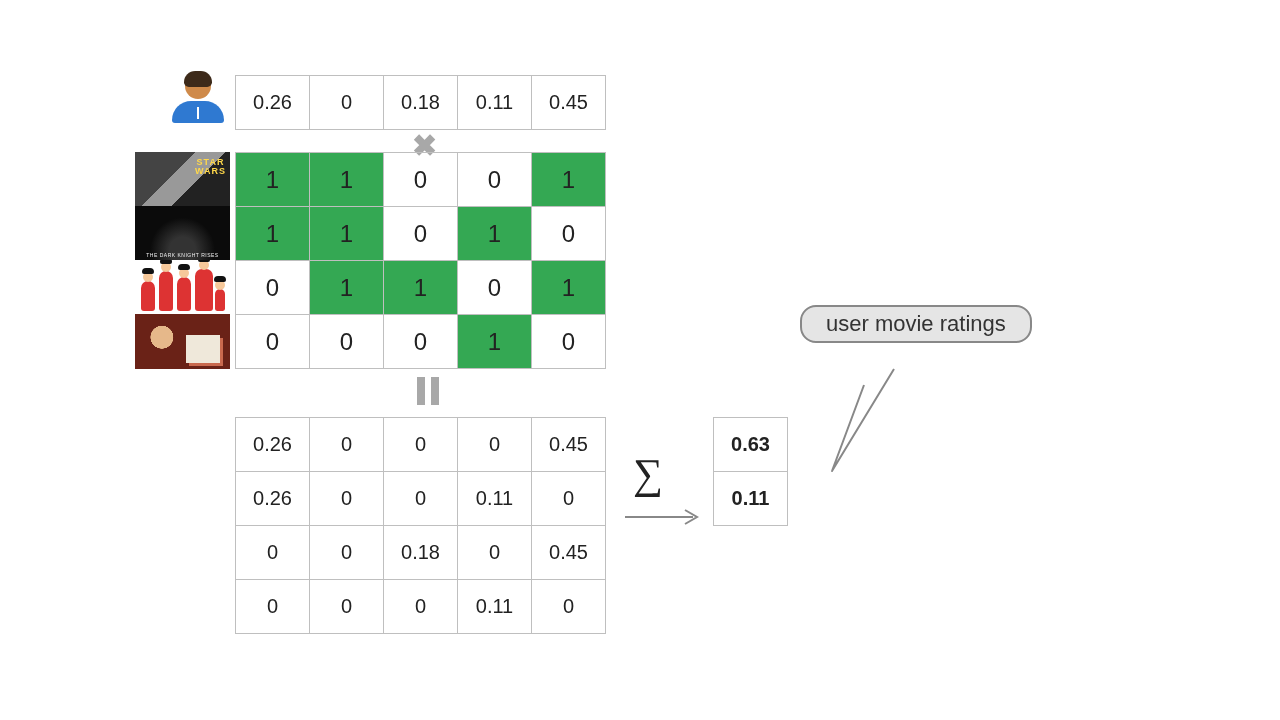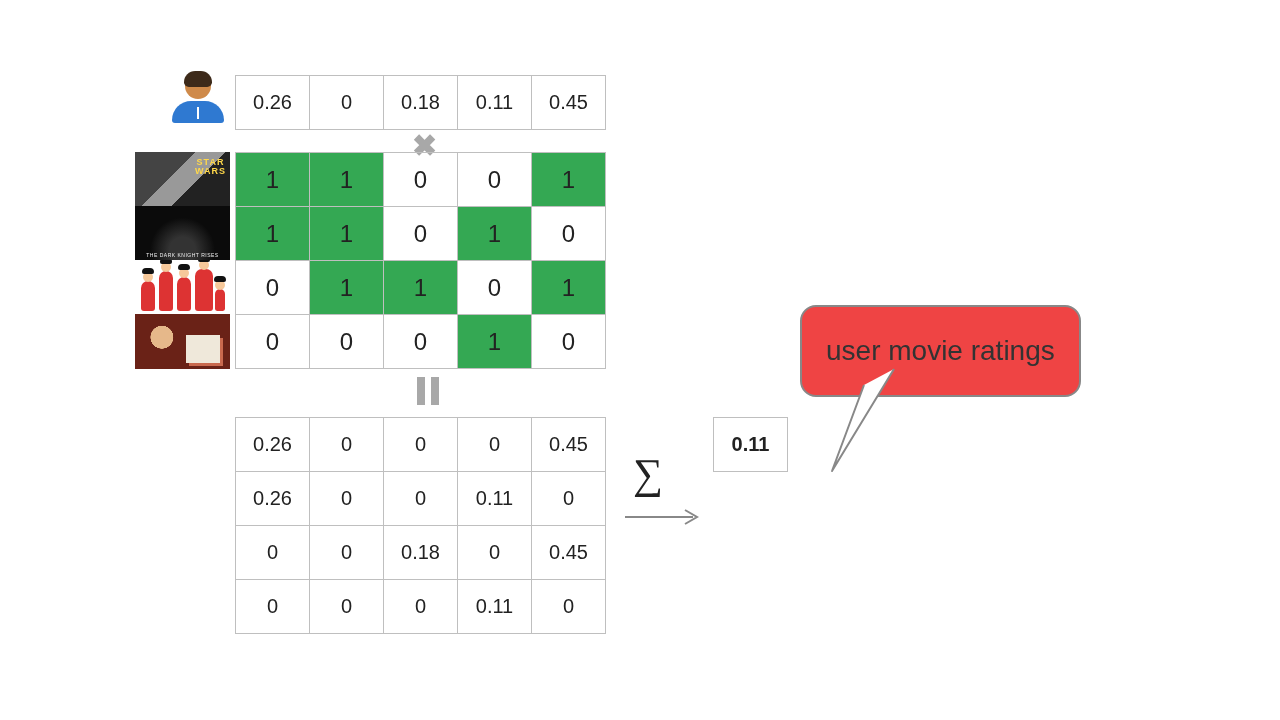--- a/index.html
+++ b/index.html
@@ -271,25 +271,25 @@
   
   .callout {
     position: absolute;
     left: 665px;
     top: 230px;
     width: 340px;
   }
   .bubble {
     border: 2px solid #888;
     border-radius: 16px;
-    padding: 28px 24px;
-    font-size: 28px;
+    padding: 4px 24px;
+    font-size: 22px;
     font-family: "Google Sans", "Segoe UI", Arial, sans-serif;
     color: #333;
-    background: #ef4444;
+    background: #e5e5e5;
     display: inline-block;
   }
   .tail {
     position: absolute;
     left: 24px;
     top: 62px;
   }
 </style>
 </head>
 <body>
@@ -396,20 +396,23 @@
   <div class="sigma">∑</div>
   <div class="arrow">
     <svg width="80" height="20" viewBox="0 0 80 20">
       <line x1="2" y1="10" x2="70" y2="10" stroke="#888" stroke-width="2"></line>
       <polyline points="62,3 74,10 62,17" fill="none" stroke="#888" stroke-width="2"></polyline>
     </svg>
   </div>
 
   <div class="rescol" id="rescol">
       <div class="grid-row">
+        <div class="gcell">0.63</div>
+      </div>
+      <div class="grid-row">
         <div class="gcell">0.11</div>
       </div>
     </div>
 
   <div class="callout">
     <div class="bubble">user movie ratings</div>
     <svg class="tail" width="90" height="110" viewBox="0 0 90 110">
       <polyline points="70,2 8,104 40,18" fill="#fff" stroke="#888" stroke-width="2" stroke-linejoin="round"></polyline>
     </svg>
   </div>

